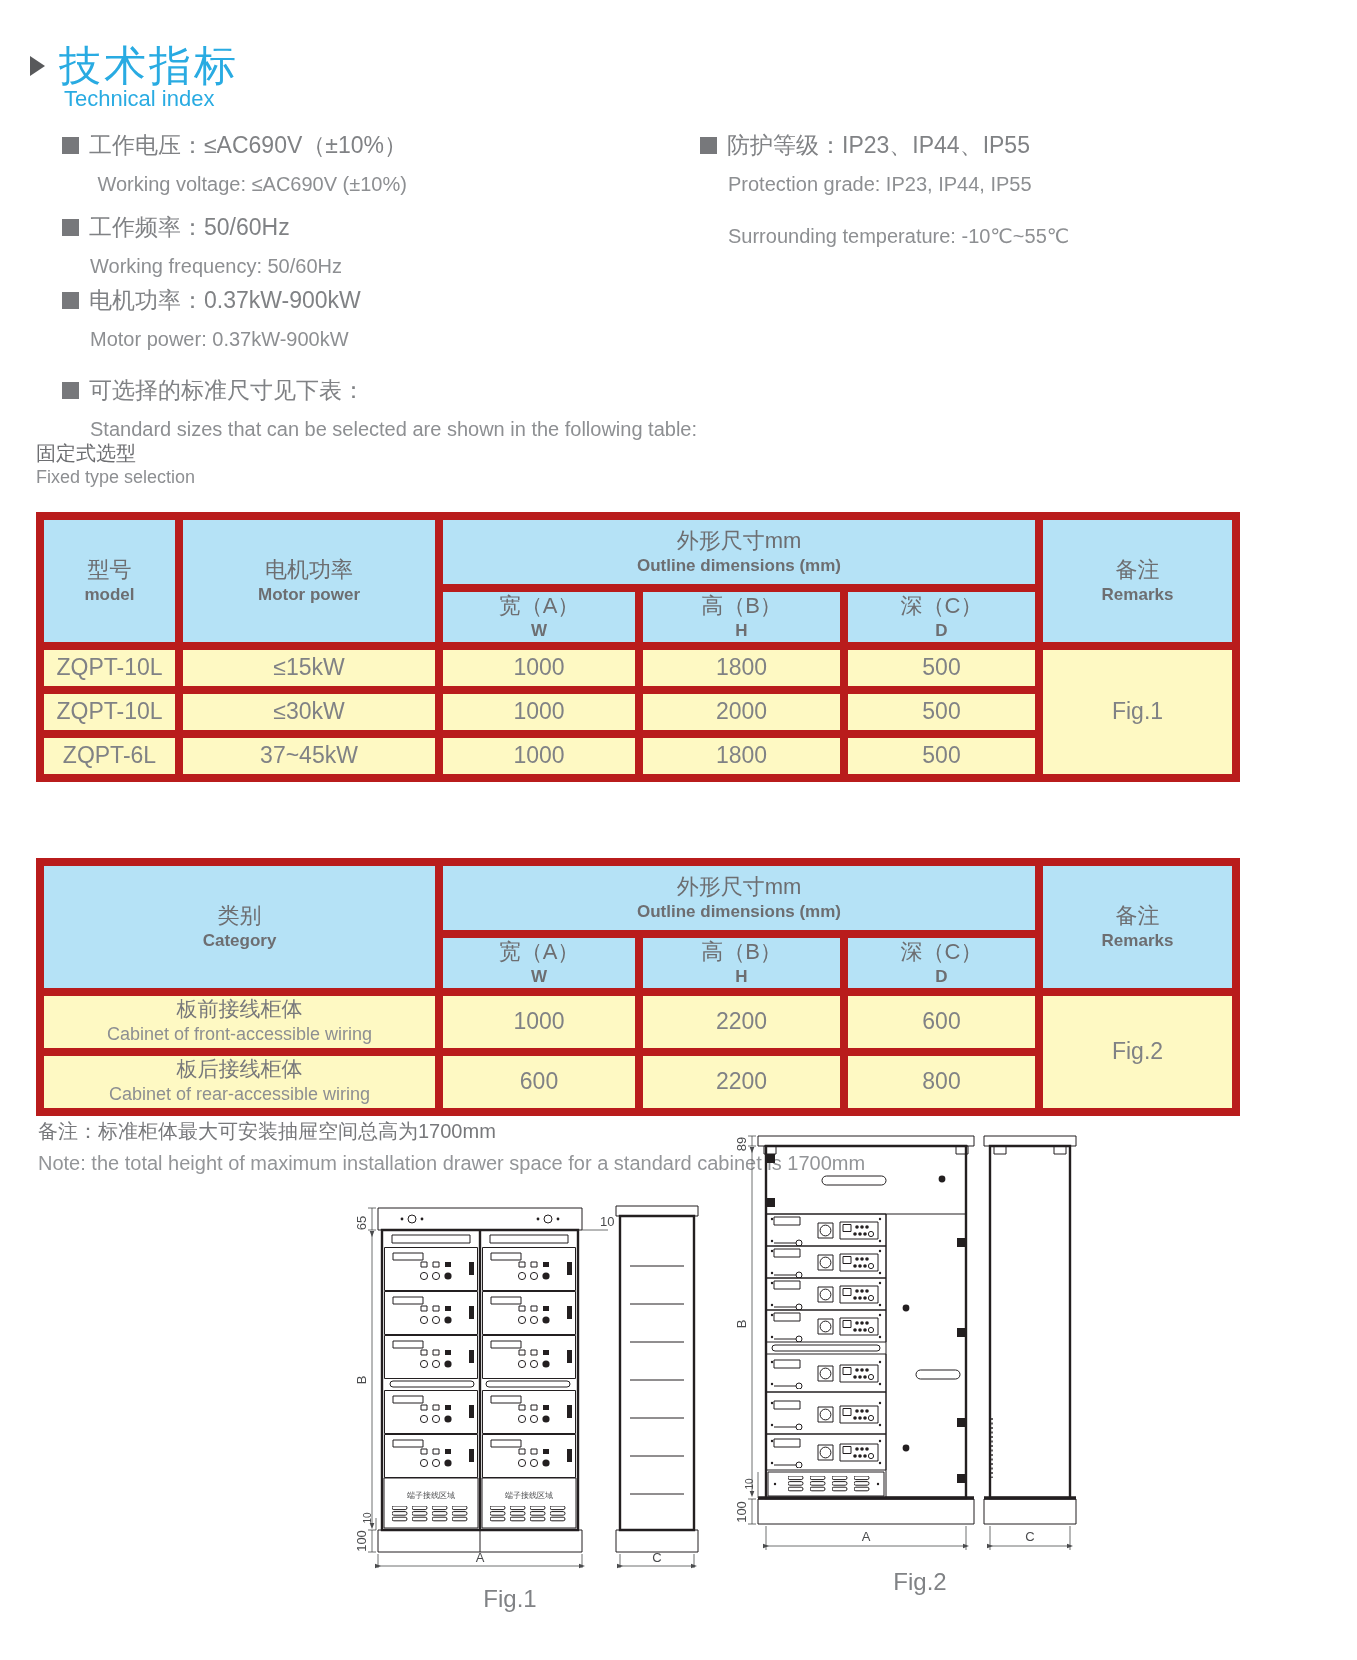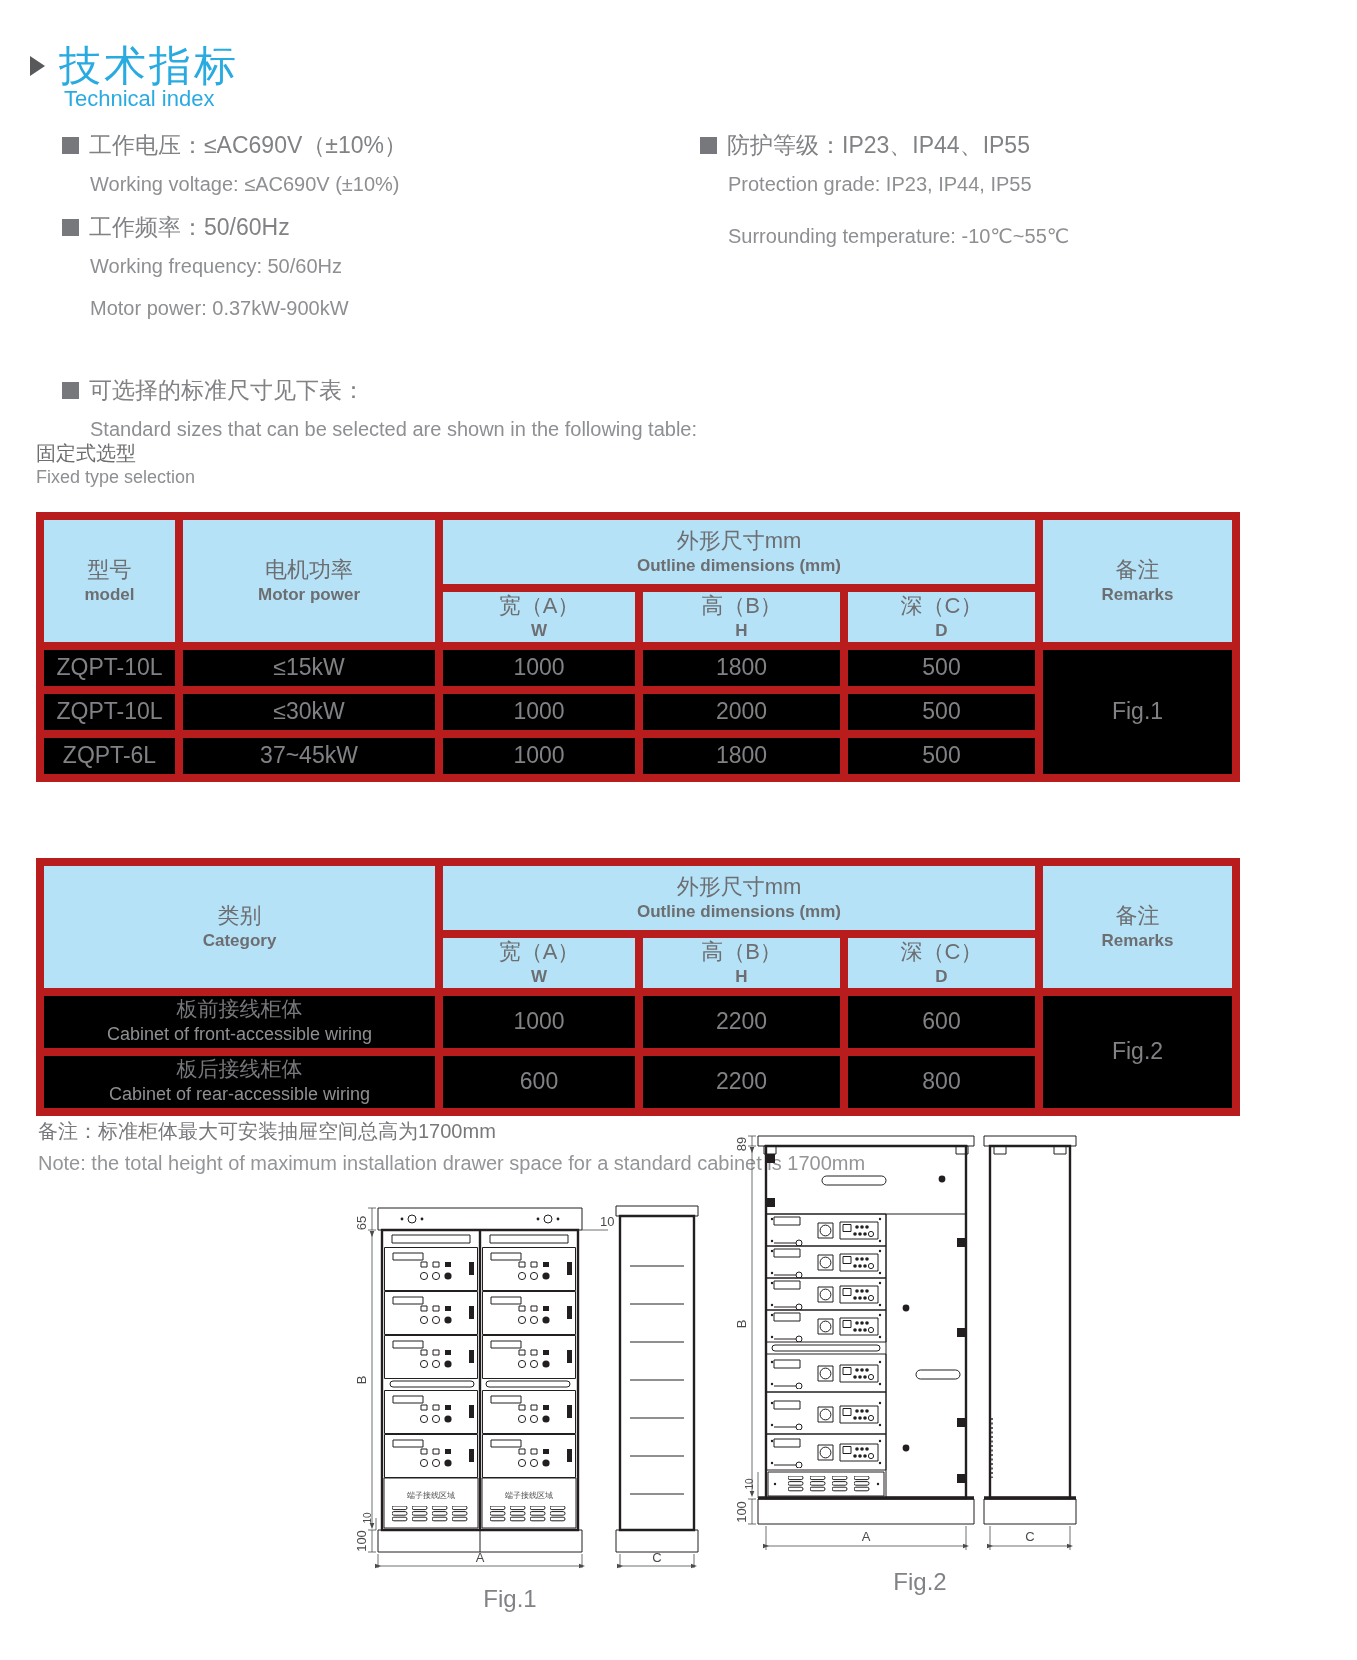--- a/index.html
+++ b/index.html
@@ -21,21 +21,21 @@
   
   .tbl-label{position:absolute;font-size:20px;color:#6d6e71;}
   .tbl-label .en{font-size:18px;color:#8d8f92;}
   .note{position:absolute;font-size:20px;color:#77787b;}
   .note .en{margin-top:7px;color:#939598;}
 
   
   table.spec-table{position:absolute;border-collapse:collapse;table-layout:fixed;width:1196px;}
   .spec-table th,.spec-table td{border:8px solid #b91c1c;text-align:center;vertical-align:middle;padding:0;}
   .spec-table th{background:#b5e2f6;font-weight:normal;}
-  .spec-table td{background:#000000;font-size:23px;color:#808285;}
+  .spec-table td{background:#fef9c3;font-size:23px;color:#808285;}
   .hcn{font-size:22px;color:#6d6e71;line-height:1.25;}
   .hen{font-size:17px;color:#6d6e71;line-height:1.3;font-weight:bold;}
   .ccn{font-size:21px;color:#77787b;line-height:1.2;}
   .cen{font-size:18px;color:#8d8f92;line-height:1.3;margin-top:2px;}
 
   
   svg.fig{position:absolute;overflow:visible;}
   .fig *{vector-effect:non-scaling-stroke;}
   .ln{stroke:#231f20;fill:none;stroke-width:1;}
   .ln2{stroke:#231f20;fill:none;stroke-width:2.4;}
@@ -50,35 +50,39 @@
 <body>
 
 <div class="page">
 
   <div class="title-row">
     <span class="tri"></span>
     <span class="title-cn">技术指标</span>
   </div>
   <div class="title-en">Technical index</div>
 
-  <div class="spec" style="left:62px;top:130px;">
+  <div class="spec" style="left:62px;top:130px;text-align:right;">
     <div class="cn">
         <span class="bullet"></span>
         <span>工作电压：≤AC690V（±10%）</span>
       </div>
     <div class="en">Working voltage: ≤AC690V (±10%)</div>
   </div>
   <div class="spec" style="left:62px;top:212px;">
     <div class="cn">
         <span class="bullet"></span>
         <span>工作频率：50/60Hz</span>
       </div>
     <div class="en">Working frequency: 50/60Hz</div>
   </div>
   <div class="spec" style="left:62px;top:285px;">
+    <div class="cn">
+        <span class="bullet"></span>
+        <span>电机功率：0.37kW-900kW</span>
+      </div>
     <div class="en">Motor power: 0.37kW-900kW</div>
   </div>
 
   <div class="spec" style="left:700px;top:130px;">
     <div class="cn">
         <span class="bullet"></span>
         <span>防护等级：IP23、IP44、IP55</span>
       </div>
     <div class="en">Protection grade: IP23, IP44, IP55</div>
   </div>

